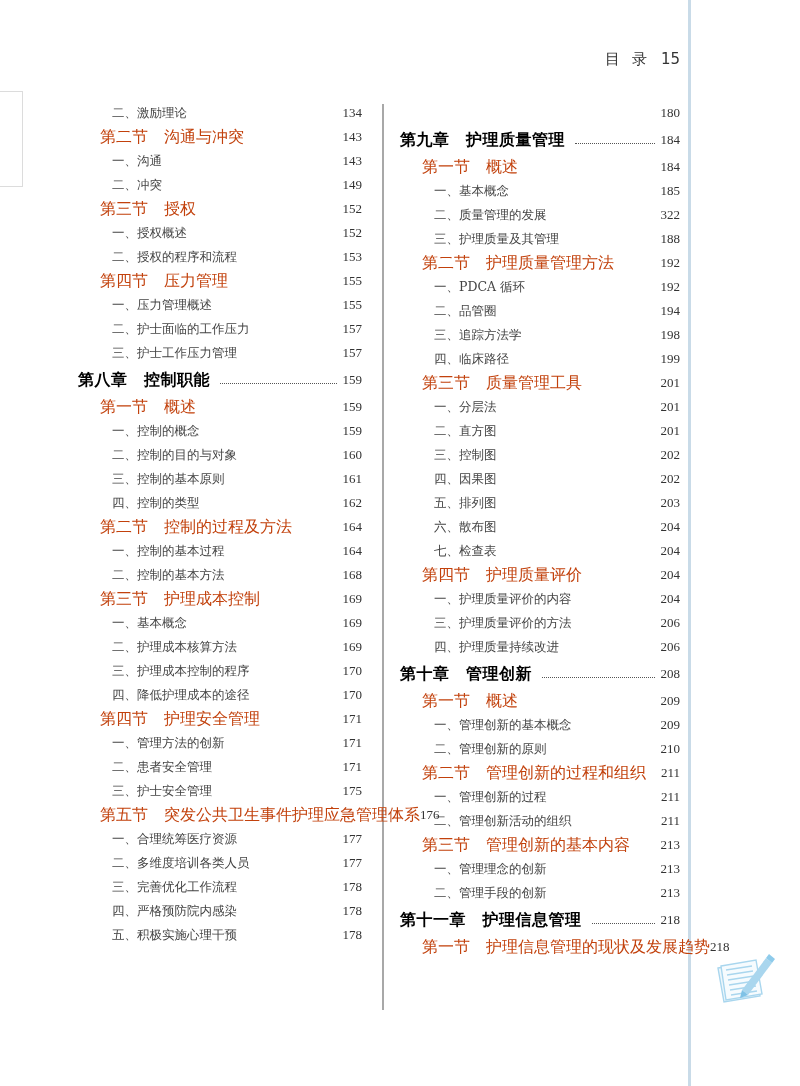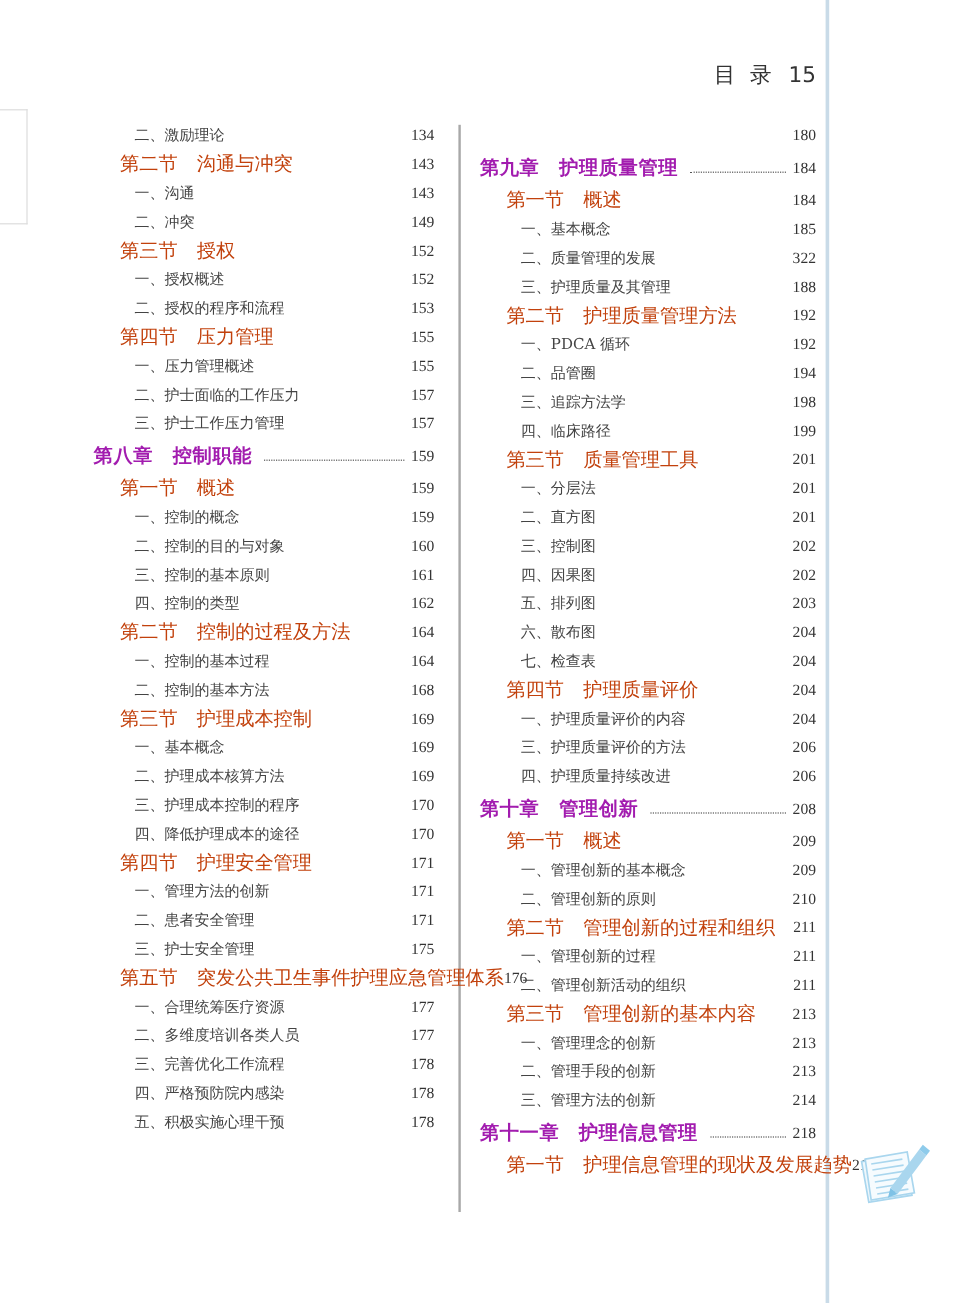--- a/index.html
+++ b/index.html
@@ -3,37 +3,37 @@
 <meta charset="utf-8">
 <style>
   html, body { margin:0; padding:0; background:#ffffff; }
   body { width:800px; height:1086px; position:relative; overflow:hidden;
          font-family:"DejaVu Serif","Liberation Serif",serif; color:#333; }
   .page { position:absolute; left:0; top:0; width:800px; height:1086px; }
   .edge-right { position:absolute; left:688px; top:0; width:3px; height:1086px; background:#c9dbe8; }
   .tab-left { position:absolute; left:-2px; top:91px; width:24px; height:94px;
               border:1px solid #dcdcdc; border-left:none; background:#fff; }
   .header { position:absolute; right:120px; top:50px; font-family:"DejaVu Sans","Liberation Sans",sans-serif;
-            font-size:18px; color:#333; letter-spacing:0; }
+            font-size:15px; color:#333; letter-spacing:0; }
   .header .t1 { margin-right:12px; }
   .header .t2 { margin-right:14px; }
   .col-divider { position:absolute; left:382px; top:104px; width:2px; height:906px; background:#a8a8a8; }
   .col { position:absolute; top:101px; }
   .col-left { left:78px; width:284px; }
   .col-right { left:400px; width:280px; }
   .entry { display:flex; align-items:center; height:24px; font-size:12.5px; color:#444; }
   .entry .lbl { flex:0 0 auto; white-space:nowrap; }
   .entry .fill { flex:1 1 auto; }
   .entry .pg { flex:0 0 auto; font-family:"Liberation Serif","DejaVu Serif",serif; font-size:13px; color:#333; }
   .entry.section .lbl { padding-left:22px; font-family:"DejaVu Sans","Liberation Sans",sans-serif; font-size:16px; color:#c2410c; }
   .entry.item .lbl { padding-left:34px; }
   .entry.appendix .lbl { padding-left:28px; }
   .entry.chapter { height:28px; margin:1px 0; }
   .entry.chapter .lbl { font-family:"DejaVu Sans","Liberation Sans",sans-serif; font-weight:bold;
-                        font-size:16px; color:#a21caf; letter-spacing:0.5px; }
+                        font-size:16px; color:#000000; letter-spacing:0.5px; }
   .entry.chapter .fill { border-bottom:1.5px dotted #555; margin:0 6px 0 10px; height:0; position:relative; top:3px; }
   .entry.wrap { height:auto; flex-direction:row; align-items:stretch; }
   .entry.wrap .lbl { display:block; height:24px; line-height:24px; }
   .entry.wrap .pg { align-self:flex-end; height:24px; line-height:24px; }
   .deco-icon { position:absolute; left:714px; top:950px; width:62px; height:55px; }
 </style>
 </head>
 <body>
 
 <div class="page">
@@ -379,25 +379,20 @@
       </div>
       <div class="entry item">
         <span class="lbl">一、管理理念的创新</span>
         <span class="fill"></span>
         <span class="pg">213</span>
       </div>
       <div class="entry item">
         <span class="lbl">二、管理手段的创新</span>
         <span class="fill"></span>
         <span class="pg">213</span>
-      </div>
-      <div class="entry item">
-        <span class="lbl">三、管理方法的创新</span>
-        <span class="fill"></span>
-        <span class="pg">214</span>
       </div>
       <div class="entry chapter">
         <span class="lbl">第十一章　护理信息管理</span>
         <span class="fill"></span>
         <span class="pg">218</span>
       </div>
       <div class="entry section">
         <span class="lbl">第一节　护理信息管理的现状及发展趋势</span>
         <span class="fill"></span>
         <span class="pg">218</span>

